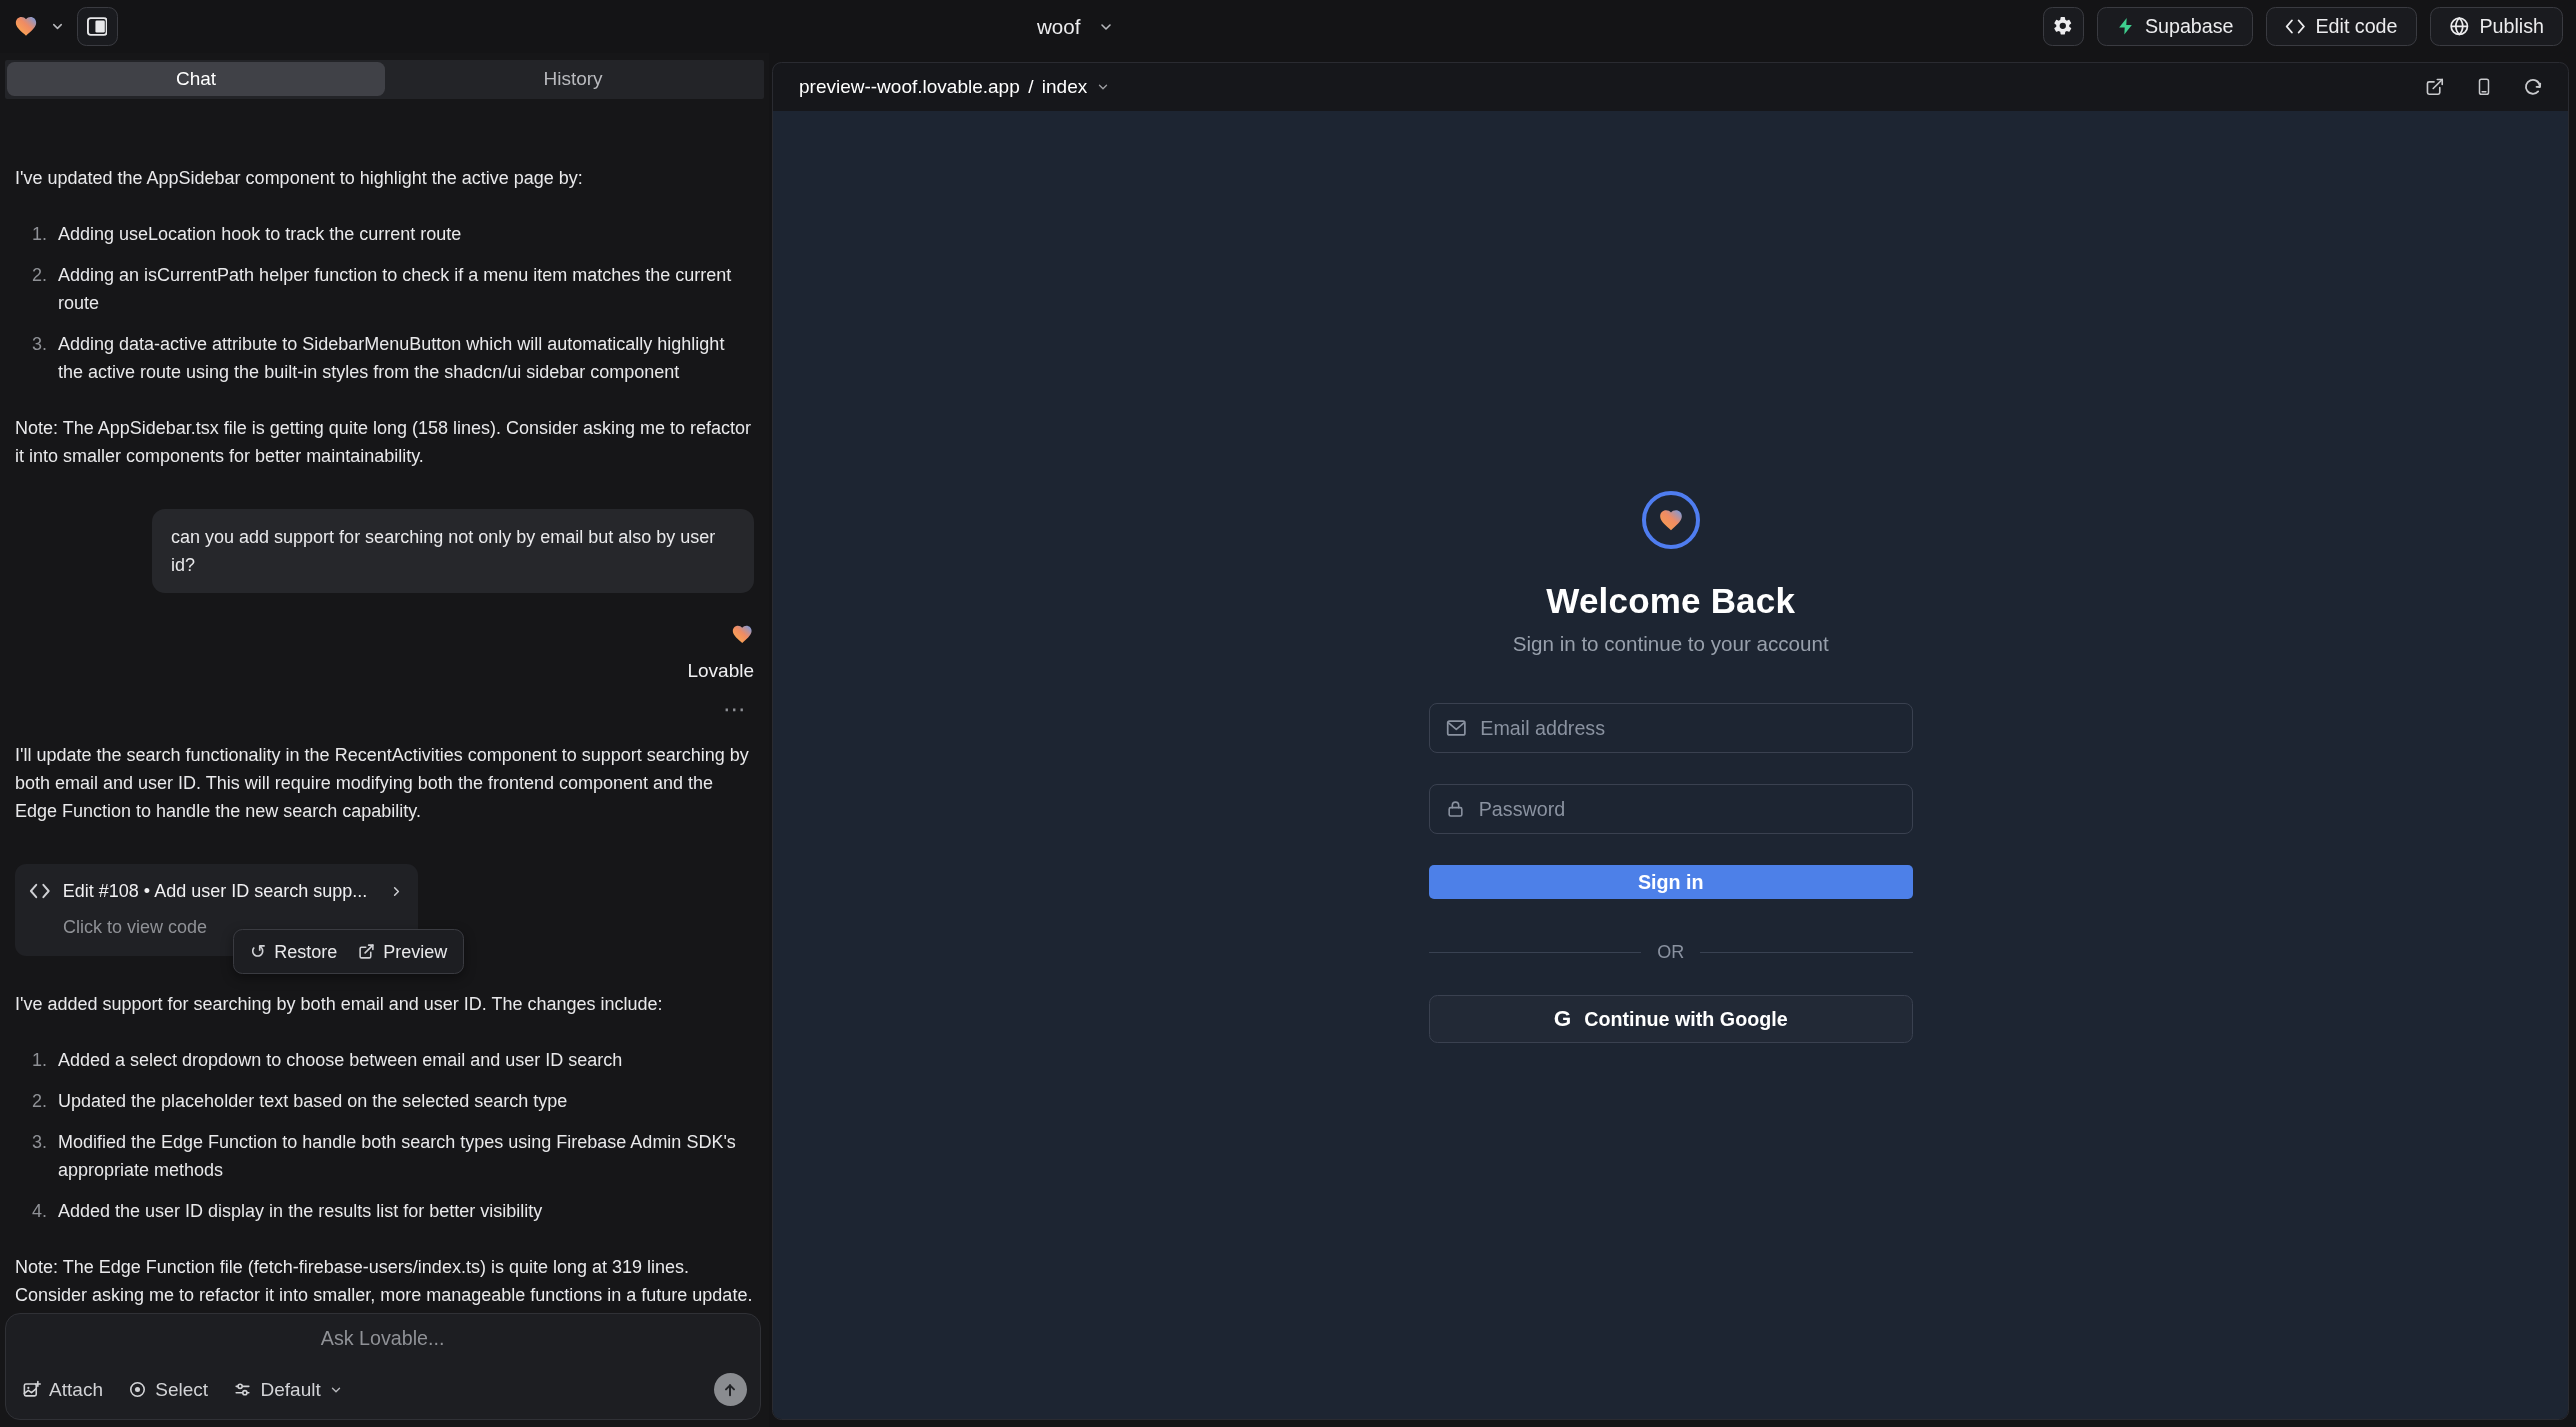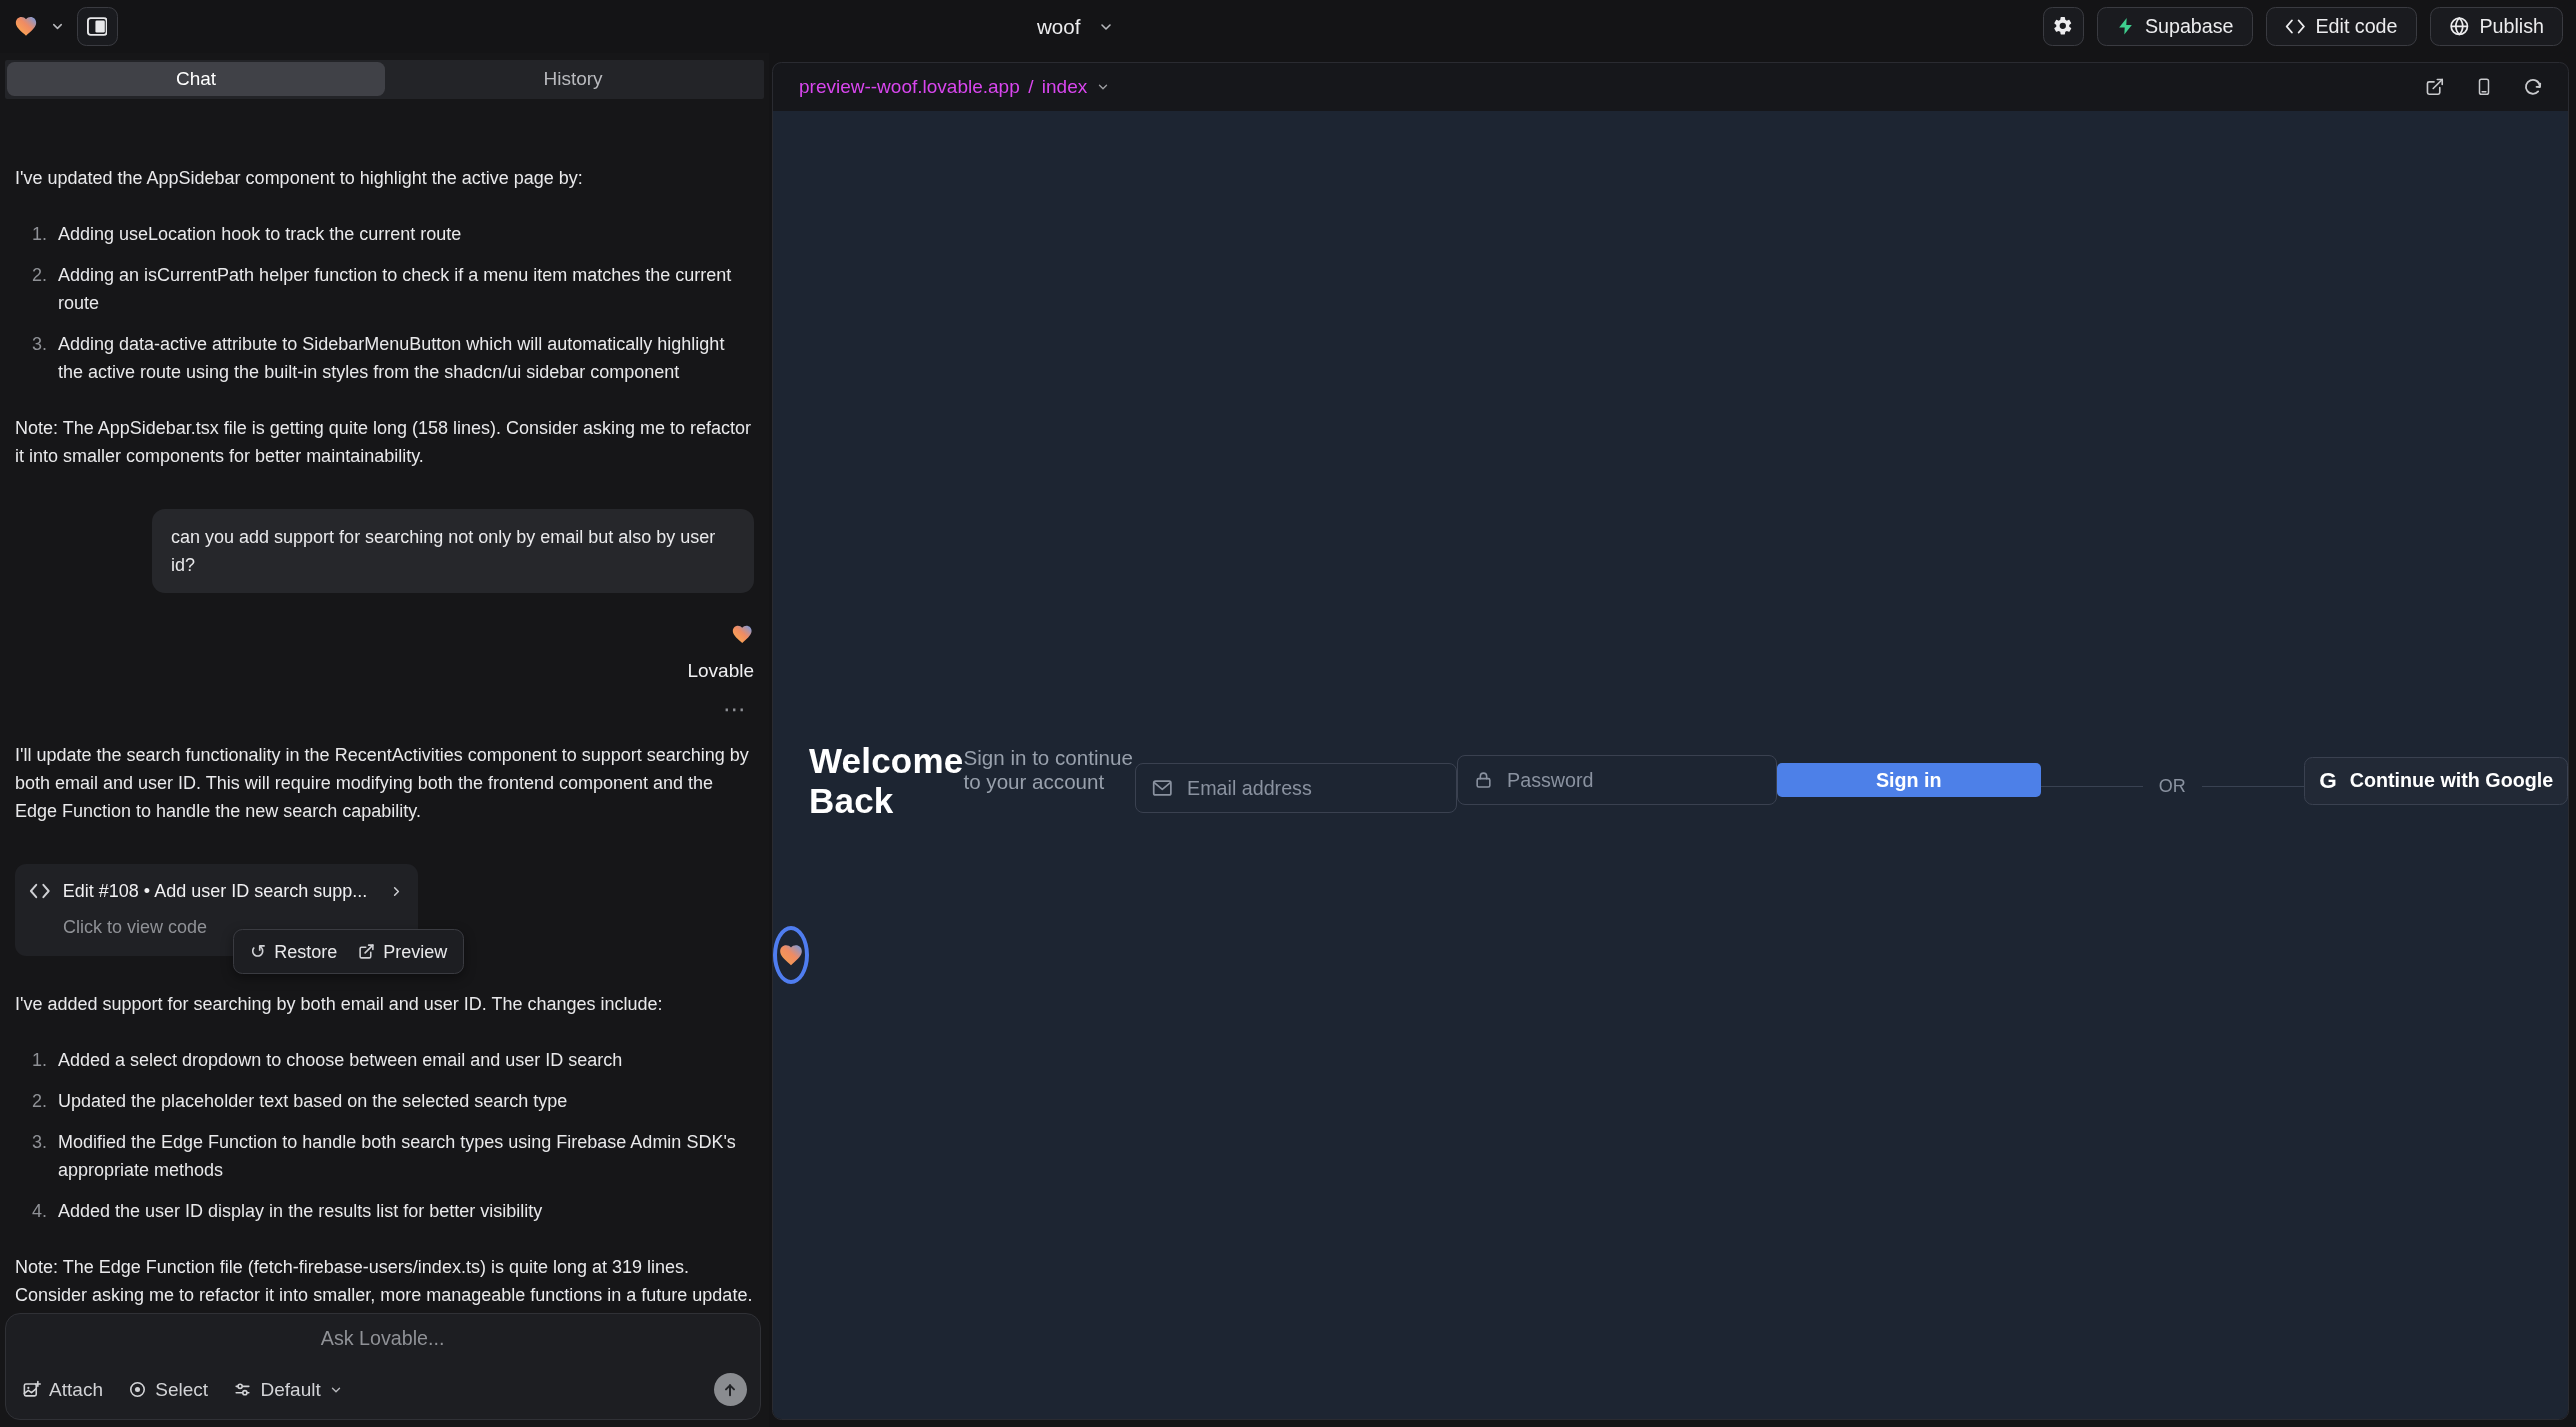--- a/index.html
+++ b/index.html
@@ -58,27 +58,27 @@
   .ask-input::placeholder { color:#8f9196; }
   .composer-bottom { position:absolute; left:16px; right:13px; bottom:12.2px; display:flex;
     align-items:center; gap:25px; color:#d2d3d6; font-size:19px; }
   .cbtn { display:inline-flex; align-items:center; gap:8.4px; cursor:pointer; }
   .send { margin-left:auto; width:33px; height:33px; border-radius:50%; background:#8a8c90;
     display:flex; align-items:center; justify-content:center; cursor:pointer; }
 
   
   #preview-panel { position:absolute; left:772px; top:62px; right:6.6px; bottom:8.4px;
     border:0.9px solid #2a2b31; border-radius:9.4px; background:#16171b; overflow:hidden; }
-  .purl { height:47px; display:flex; align-items:center; padding:0 26px; color:#d946ef; font-size:19px; gap:8.4px; }
+  .purl { height:47px; display:flex; align-items:center; padding:0 26px; color:#ffffff; font-size:19px; gap:8.4px; }
   .purl-sel { display:inline-flex; align-items:center; gap:8.4px; cursor:pointer; }
   .purl-icons { margin-left:auto; display:flex; gap:30px; color:#c9cacd; }
   .purl-icons > span { display:inline-flex; cursor:pointer; }
   .appframe { position:absolute; top:48px; left:0; right:0; bottom:0; background:#1d2532; }
 
-  .login { position:absolute; inset:0; display:flex; flex-direction:row; align-items:center; }
+  .login { position:absolute; inset:0; display:flex; flex-direction:column; align-items:center; }
   .logo-ring { margin-top:380px; width:58px; height:58px; border-radius:50%;
     border:4.7px solid #4f7df0; display:flex; align-items:center; justify-content:center; }
   .wb-title { margin-top:32px; color:#ffffff; font-size:35px; font-weight:700; letter-spacing:0.2px; }
   .wb-sub { margin-top:11.3px; color:#98a0ac; font-size:20.6px; }
   .fld { margin-top:0; width:484px; height:50px; display:flex; align-items:center; gap:14px;
     padding:6px 16px; border:0.9px solid #3a4150; border-radius:8px; color:#8a92a0; }
   .fld input { flex:1; background:transparent; border:none; outline:none; color:#dfe3ea;
     font-size:19.7px; font-family:inherit; }
   .fld input::placeholder { color:#8a92a0; }
   .fld-email { margin-top:47px; }

